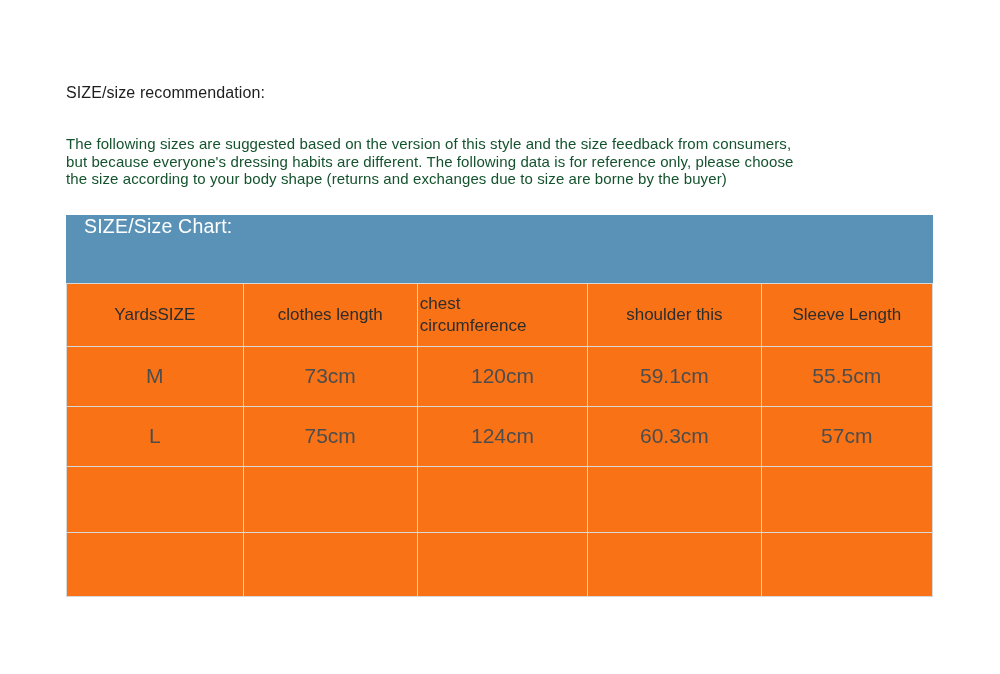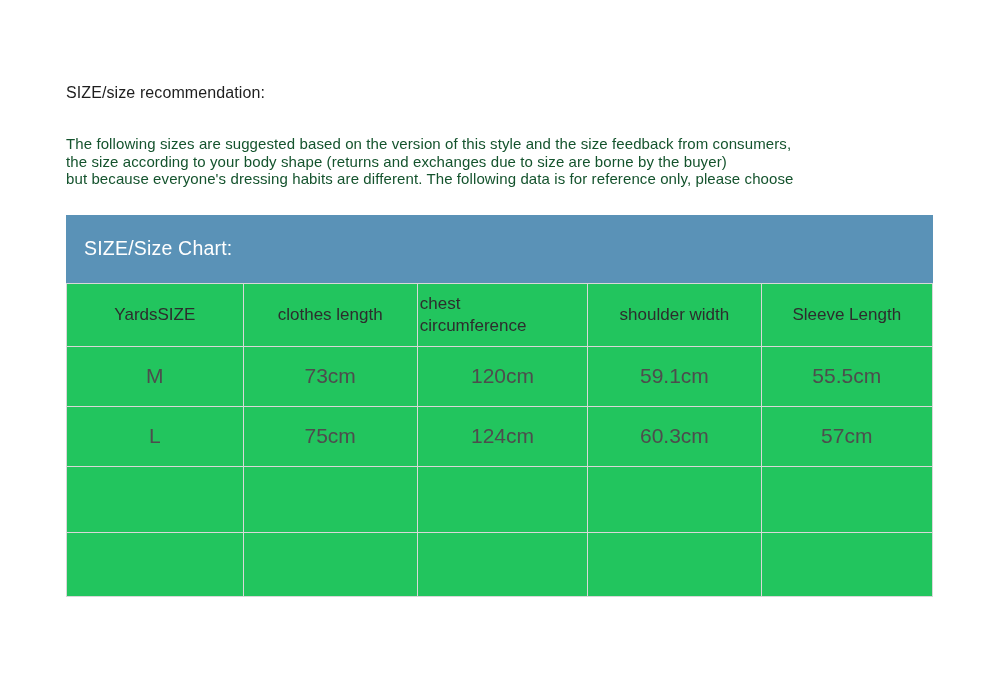--- a/index.html
+++ b/index.html
@@ -31,34 +31,34 @@
     line-height: 17.5px;
     color: #14532d;
     letter-spacing: 0.1px;
   }
   .description .desc-line { white-space: nowrap; }
   .chart-title-bar {
     margin-top: 27px;
     height: 68px;
     background: #5a92b7;
     display: flex;
-    align-items: center;
+    align-items: flex-start;
     padding-left: 18px;
     box-sizing: border-box;
   }
   .chart-title-bar .bar-label {
     color: #ffffff;
     font-size: 19.5px;
     letter-spacing: 0.2px;
   }
   table.size-table {
     width: 867px;
     border-collapse: collapse;
     table-layout: fixed;
-    background: #22c55e;
+    background: #f97316;
   }
   table.size-table th,
   table.size-table td {
     border: 1px solid #d8d8d8;
     text-align: center;
     vertical-align: middle;
     padding: 0;
     overflow: hidden;
   }
   table.size-table th {
@@ -87,42 +87,42 @@
 </style>
 </head>
 <body>
 
 <div class="content">
 
   <div class="section-heading">SIZE/size recommendation:</div>
 
   <div class="description">
     <div class="desc-line">The following sizes are suggested based on the version of this style and the size feedback from consumers,</div>
+    <div class="desc-line">but because everyone's dressing habits are different. The following data is for reference only, please choose</div>
     <div class="desc-line">the size according to your body shape (returns and exchanges due to size are borne by the buyer)</div>
-    <div class="desc-line">but because everyone's dressing habits are different. The following data is for reference only, please choose</div>
   </div>
 
   <div class="chart-title-bar">
     <span class="bar-label">SIZE/Size Chart:</span>
   </div>
 
   <table class="size-table">
     <colgroup>
       <col style="width:20.4%">
       <col style="width:20.1%">
       <col style="width:19.7%">
       <col style="width:20.0%">
       <col style="width:19.8%">
     </colgroup>
     <thead>
       <tr id="header-row">
           <th><span>YardsSIZE</span></th>
           <th><span>clothes length</span></th>
           <th class="wrap-left"><span>chest circumference</span></th>
-          <th><span>shoulder width</span></th>
+          <th><span>shoulder this</span></th>
           <th><span>Sleeve Length</span></th>
         </tr>
     </thead>
     <tbody id="table-body">
         <tr>
           <td>M</td>
           <td>73cm</td>
           <td>120cm</td>
           <td>59.1cm</td>
           <td>55.5cm</td>

